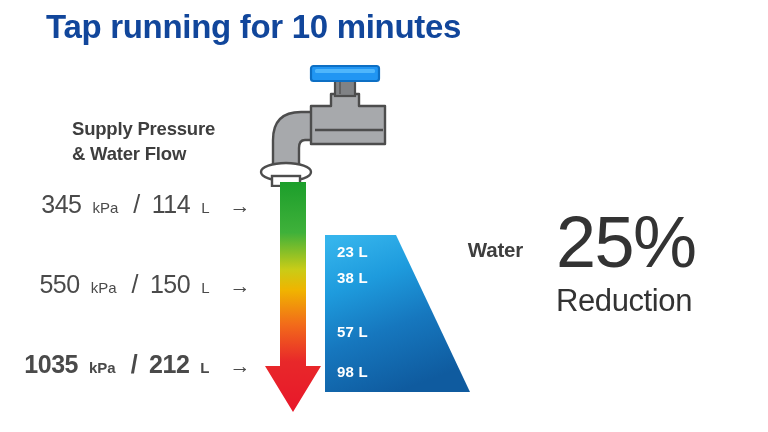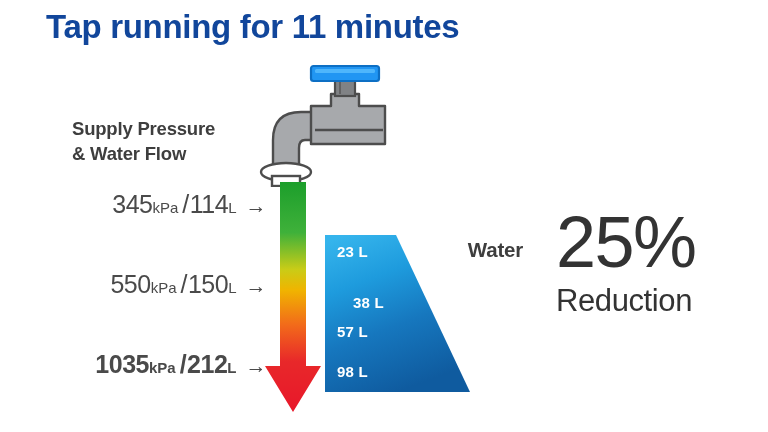--- a/index.html
+++ b/index.html
@@ -56,28 +56,29 @@
     position: absolute;
     left: 262px;
     top: 180px;
     width: 62px;
     height: 248px;
   }
 
   
   .press-row {
     position: absolute;
-    right: 0;
+    right: 16px;
     display: flex;
     align-items: baseline;
     justify-content: flex-end;
     white-space: nowrap;
     color: #4A4A4A;
     font-size: 25px;
     letter-spacing: -0.5px;
+    gap: 11px;
   }
   .press-rows-wrap {
     position: absolute;
     left: 24px;
     top: 190px;
     width: 242px;
     height: 200px;
   }
   .press-row .unit {
     font-size: 15px;
@@ -114,21 +115,21 @@
     position: absolute;
     left: 0;
     font-size: 15px;
     font-weight: bold;
     color: #ffffff;
     letter-spacing: 0.2px;
     white-space: nowrap;
     text-align: center;
   }
   #wv0 { top: 7px; }
-  #wv1 { top: 58px; margin-left: 16px; }
+  #wv1 { top: 33px; }
   #wv2 { top: 87px; }
   #wv3 { top: 127px; }
 
   #waste-label {
     position: absolute;
     left: 398px;
     top: 236px;
     width: 125px;
     text-align: right;
     font-size: 20.5px;
@@ -159,21 +160,21 @@
     font-weight: 300;
     letter-spacing: -0.4px;
     white-space: nowrap;
   }
 </style>
 </head>
 <body>
 
 <div id="canvas">
 
-  <div id="title">Tap running for 11 minutes</div>
+  <div id="title">Tap running for 10 minutes</div>
 
   <div id="supply-caption">
     <div>Supply Pressure</div>
     <div>&amp; Water Flow</div>
   </div>
 
   <svg id="tap" viewBox="0 0 145 125" xmlns="http://www.w3.org/2000/svg">
 
     <path d="M18 122 L18 78 Q18 50 46 50 L86 50 L86 78 L50 78 Q44 78 44 86 L44 122 Z" fill="#A7A9AC" stroke="#4D4D4D" stroke-width="2.4" stroke-linejoin="round"></path>
 

